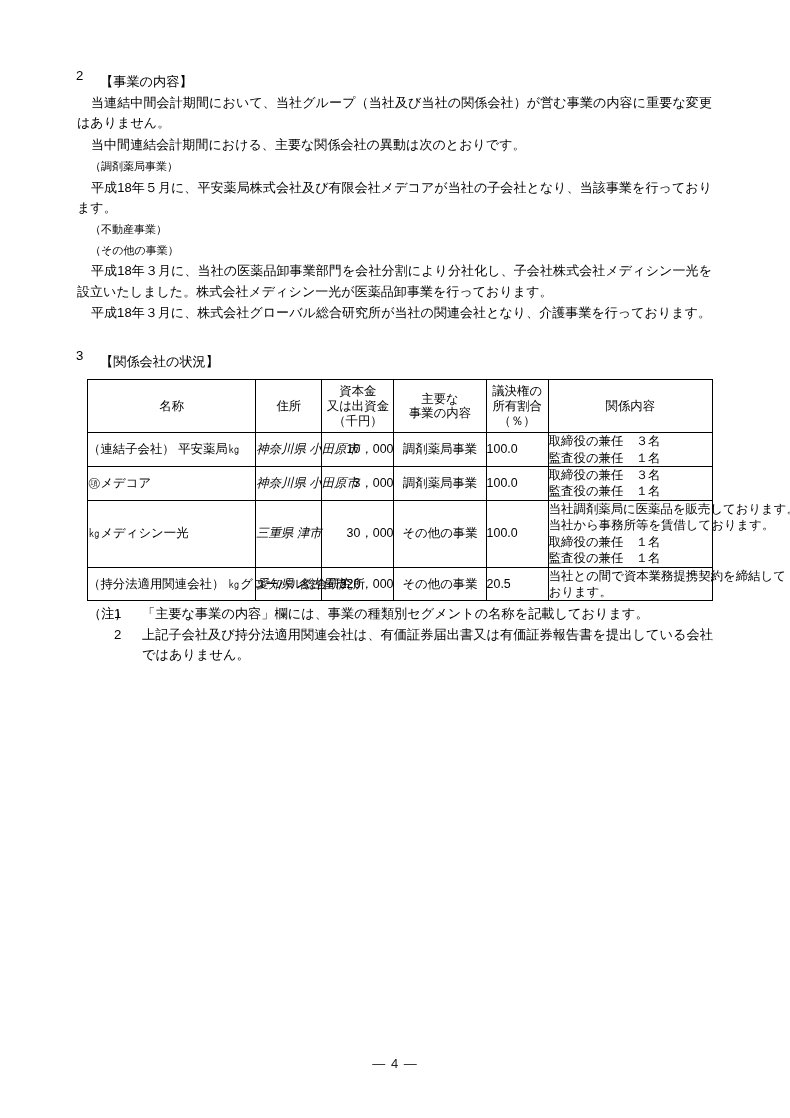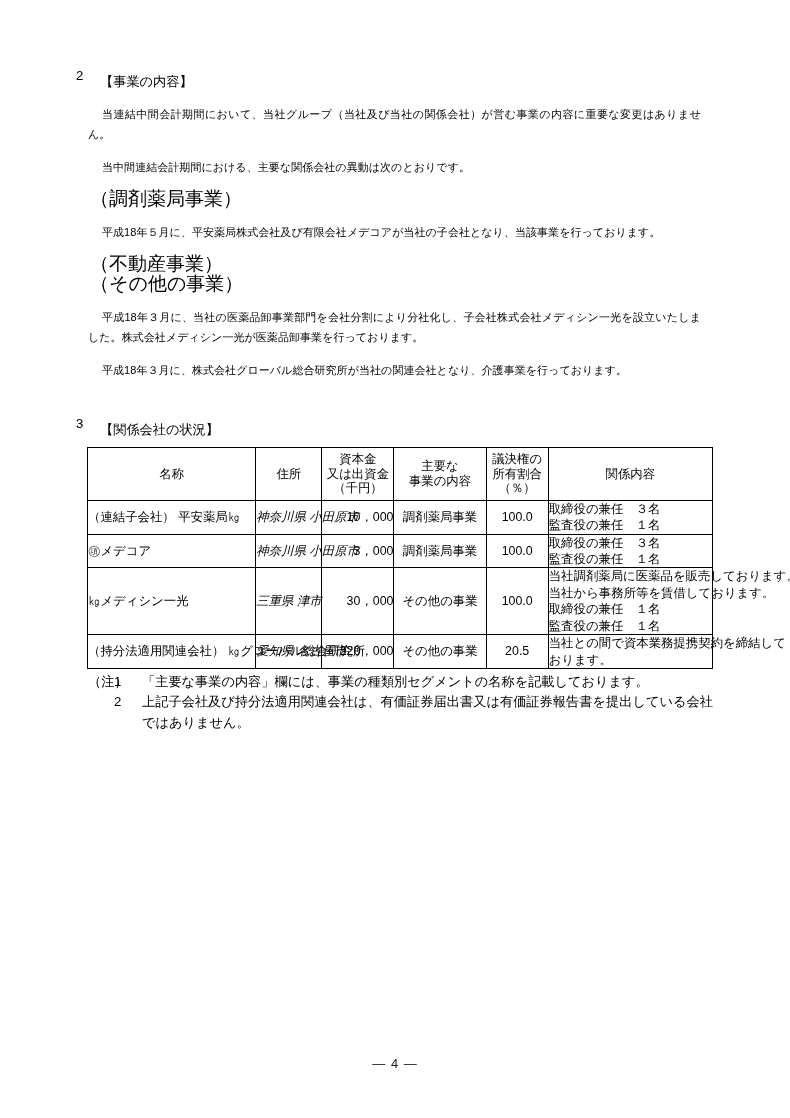--- a/index.html
+++ b/index.html
@@ -42,30 +42,30 @@
     width: 24px;
     flex: 0 0 24px;
   }
   .section-title {
     white-space: nowrap;
     margin-top: 6px;
   }
 
   
   .para {
-    font-size: 11px;
+    font-size: 13px;
     line-height: 20.4px;
     text-align: justify;
     text-justify: inter-character;
     text-indent: 14px;
-    margin: 12px;
+    margin: 1px;
     letter-spacing: 0.05px;
   }
   .subhead {
-    font-size: 19px;
+    font-size: 11px;
     line-height: 20.4px;
     text-indent: 14px;
     margin: 0;
   }
 
   
   .gap-sec { height: 22px; }
 
   
   .rel-table-wrap {
@@ -116,21 +116,21 @@
     line-height: 16.4px;
     white-space: nowrap;
   }
   .cell-biz {
     text-align: center;
     padding: 3px 2px;
     line-height: 16.4px;
     white-space: nowrap;
   }
   .cell-vote {
-    text-align: center;
+    text-align: left;
     padding: 3px 7px 3px 2px;
     line-height: 16.4px;
     white-space: nowrap;
   }
   .cell-rel {
     text-align: left;
     padding: 3px 3px 3px 5px;
     line-height: 16.4px;
   }
   .cell-rel .rl {

